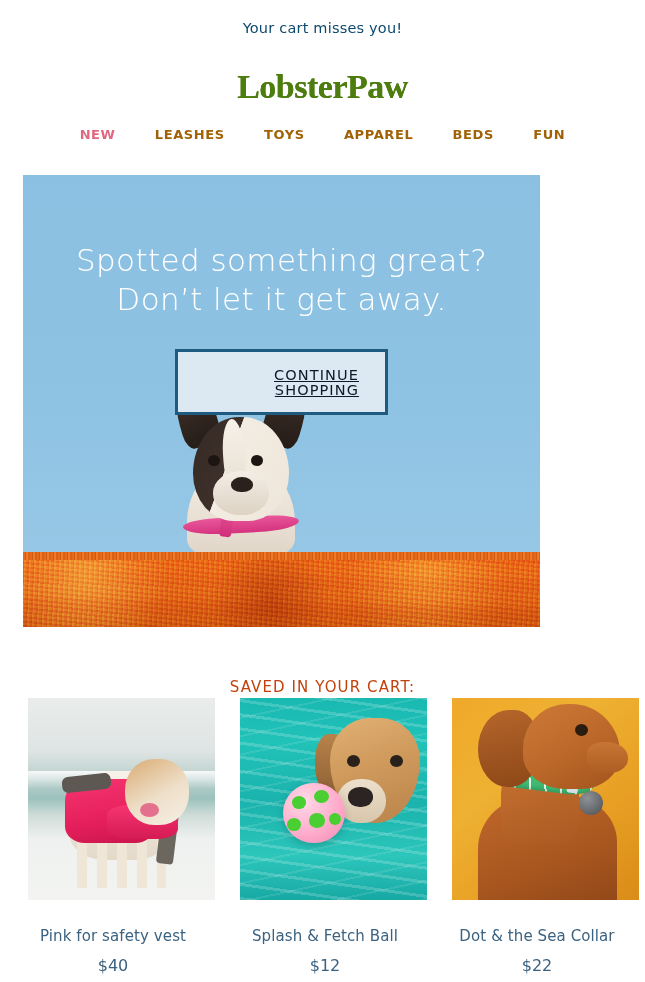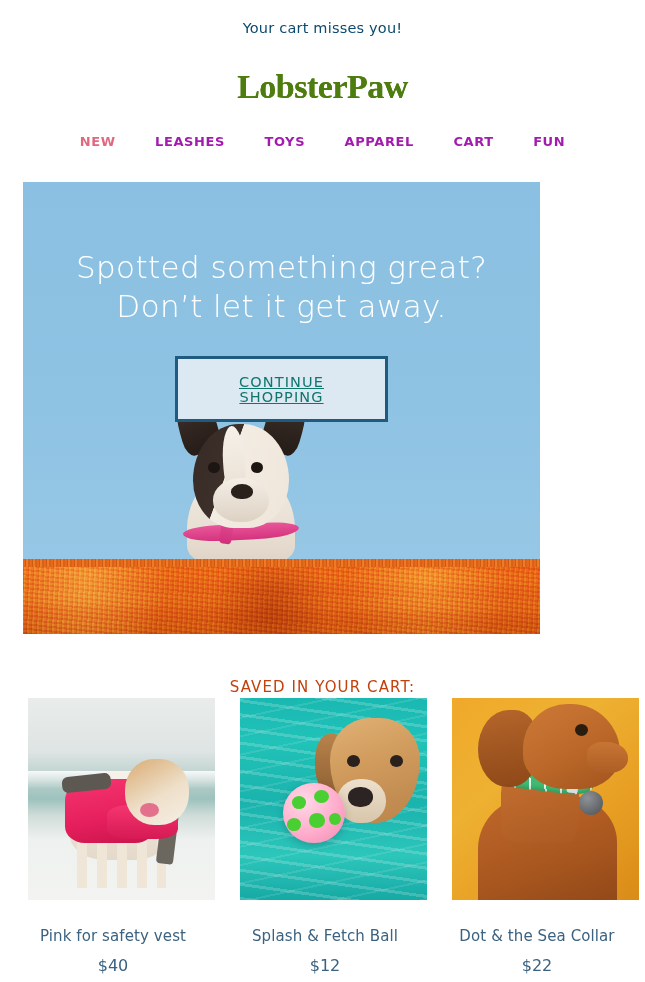--- a/index.html
+++ b/index.html
@@ -44,42 +44,42 @@
     color: #4d7c0f;
     -webkit-font-smoothing: antialiased;
   }
 
   
   .nav {
     margin-top: 14px;
     height: 22px;
     display: flex;
     justify-content: center;
-    align-items: flex-end;
+    align-items: flex-start;
     gap: 0;
     padding: 0 60px;
   }
   .nav-item {
     font-family: "DejaVu Sans", sans-serif;
     font-size: 13px;
     font-weight: bold;
     letter-spacing: .6px;
-    color: #a21caf;
+    color: #a16207;
     text-decoration: none;
     white-space: nowrap;
     flex: 1 1 auto;
     text-align: center;
   }
   .nav-item.accent { color: #e0697f; }
 
   
   .hero {
     position: absolute;
     left: 23px;
-    top: 182px;
+    top: 175px;
     width: 517px;
     height: 452px;
     overflow: hidden;
     background: linear-gradient(180deg, #8cc0e2 0%, #8dc2e3 40%, #96c7e5 84%, #9dcae6 100%);
   }
   
   .hero-wall {
     position: absolute;
     left: 0;
     bottom: 0;
@@ -199,31 +199,31 @@
     color: #ffffff;
     letter-spacing: .4px;
     text-shadow: 0 0 1px rgba(255,255,255,.25);
     margin: 0;
   }
   .hero-btn {
     display: inline-block;
     margin-top: 30px;
     background: #dce9f2;
     border: 3px solid #1f5a80;
-    color: #0f766e;
+    color: #0f172a;
     font-family: "DejaVu Sans", sans-serif;
     font-size: 14.5px;
     font-weight: normal;
     letter-spacing: 1.1px;
     padding: 16px 26px 15px 26px;
     line-height: 1;
     cursor: pointer;
     box-sizing: border-box;
     width: 213px;
-    text-align: center;
+    text-align: right;
   }
 
   
   .cart-title {
     position: absolute;
     top: 678px;
     left: 0;
     width: 100%;
     text-align: center;
     color: #c2410c;
@@ -349,21 +349,21 @@
 <div class="logo-wrap">
   <span class="logo">LobsterPaw</span>
   <span class="logo logo-bottom" style="position:absolute;left:0;width:100%;">LobsterPaw</span>
 </div>
 
 <nav class="nav">
   <a class="nav-item accent" href="#">NEW</a>
   <a class="nav-item" href="#">LEASHES</a>
   <a class="nav-item" href="#">TOYS</a>
   <a class="nav-item" href="#">APPAREL</a>
-  <a class="nav-item" href="#">CART</a>
+  <a class="nav-item" href="#">BEDS</a>
   <a class="nav-item" href="#">FUN</a>
 </nav>
 
 <section class="hero">
 
   <div class="dog">
     <div class="ear l"></div>
     <div class="ear r"></div>
     <div class="body"></div>
     <div class="harness"></div>

